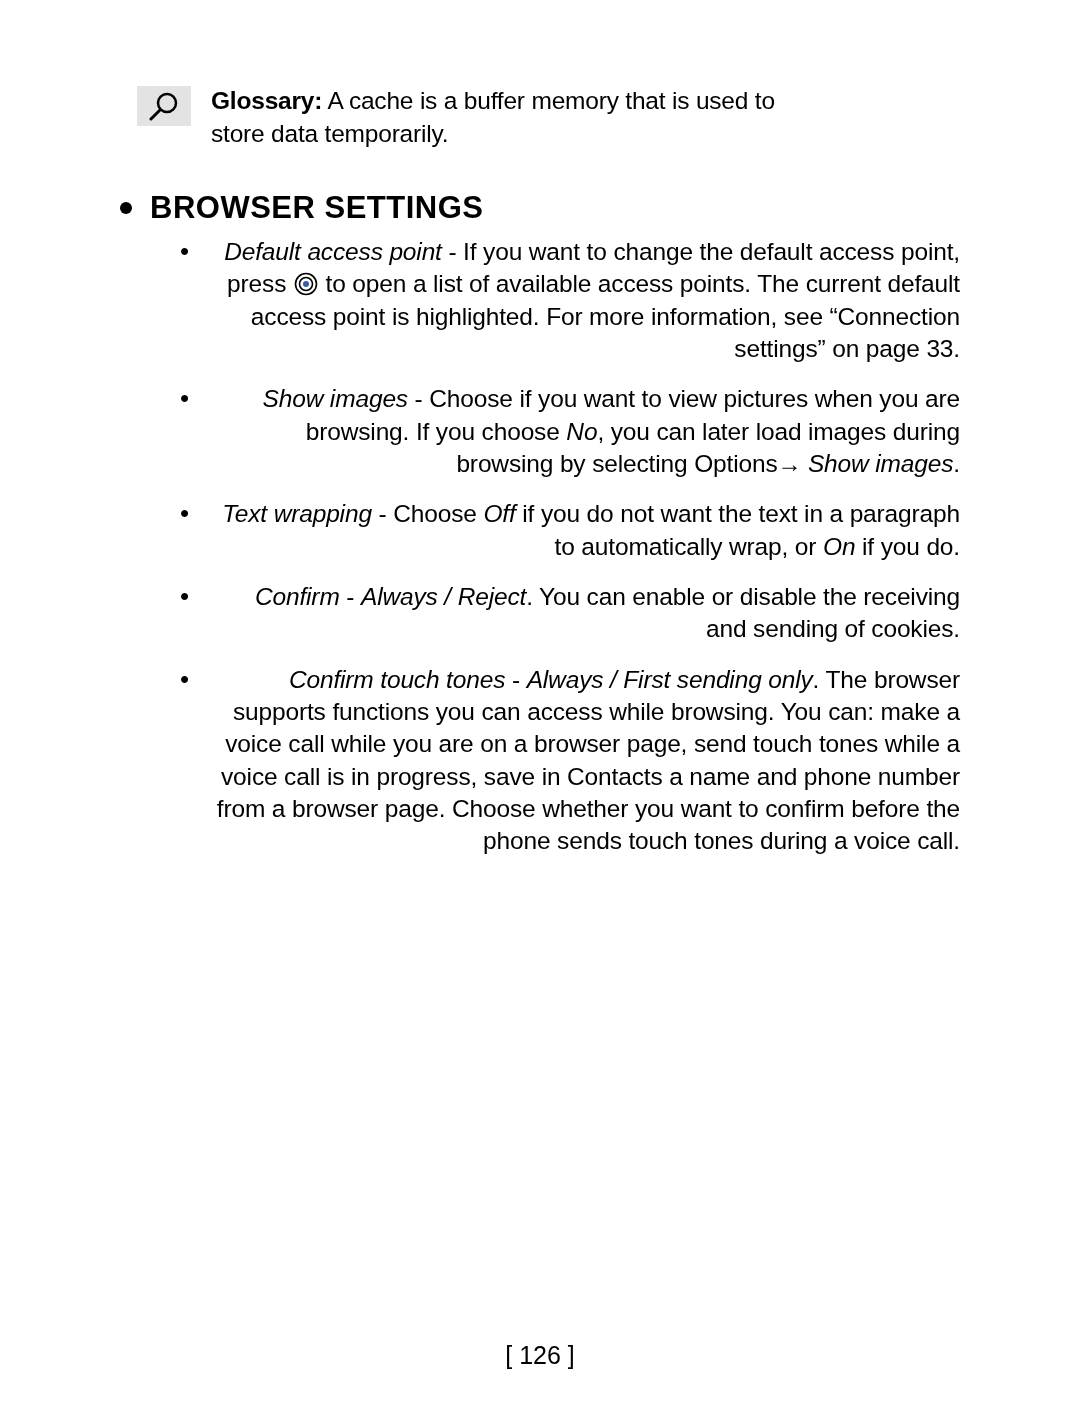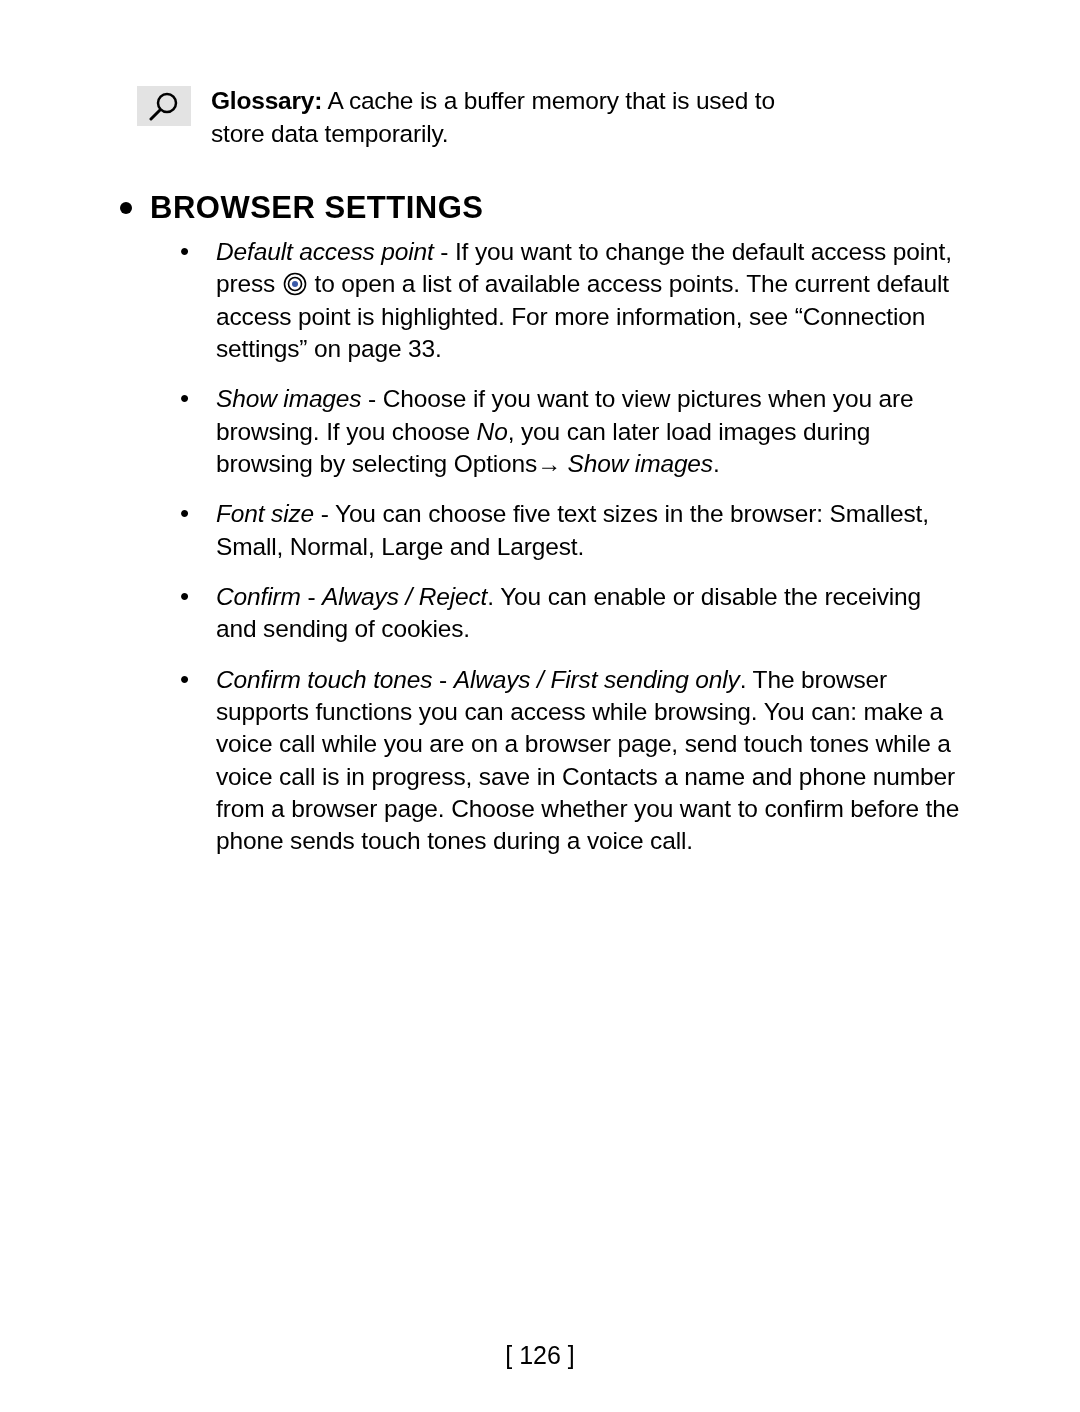--- a/index.html
+++ b/index.html
@@ -75,20 +75,21 @@
     margin: 0;
     padding: 0 0 0 60px;
   }
   ul.settings > li {
     position: relative;
     font-size: 24.5px;
     line-height: 1.32;
     letter-spacing: -0.15px;
     margin-bottom: 18px;
     padding-left: 36px;
+    text-align: right;
   }
   ul.settings > li::before {
     content: "•";
     position: absolute;
     left: 0;
     top: 0;
     font-size: 26px;
     line-height: 1.2;
   }
   .term { font-style: italic; }
@@ -149,24 +150,24 @@
             <circle cx="12" cy="12" r="6.5" fill="none" stroke="#000" stroke-width="1.6"></circle>
             <circle cx="12" cy="12" r="3" fill="#3a5aa8"></circle>
           </svg>
         </span><span> to open a list of available access points. The current default access point is highlighted. For more information, see “Connection settings” on page 33.</span>
     </li>
 
     <li>
       <span class="term">Show images</span><span> - Choose if you want to view pictures when you are browsing. If you choose </span><span class="term">No</span><span>, you can later load images during browsing by selecting </span><span class="bold">Options</span><span class="arrow">→ </span><span class="term">Show images</span><span>.</span>
     </li>
 
+    <li>
+      <span class="term">Text wrapping</span><span> - Choose </span><span class="term">Off</span><span>  if you do not want the text in a paragraph to automatically wrap, or </span><span class="term">On</span><span> if you do.</span>
+    </li>
 
-    <li>
-      <span class="term">Font size</span><span> - You can choose five text sizes in the browser: Smallest, Small, Normal, Large and Largest.</span>
-    </li>
 
     <li>
       <span class="term">Confirm</span><span> -  </span><span class="term">Always / Reject</span><span>. You can enable or disable the receiving and sending of cookies.</span>
     </li>
 
     <li>
       <span class="term">Confirm touch tones</span><span> -  </span><span class="term">Always /  First sending only</span><span>. The browser supports functions you can access while browsing. You can: make a voice call while you are on a browser page, send touch tones while a voice call is in progress, save in Contacts a name and phone number from a browser page. Choose whether you want to confirm before the phone sends touch tones during a voice call.</span>
     </li>
 
   </ul>

